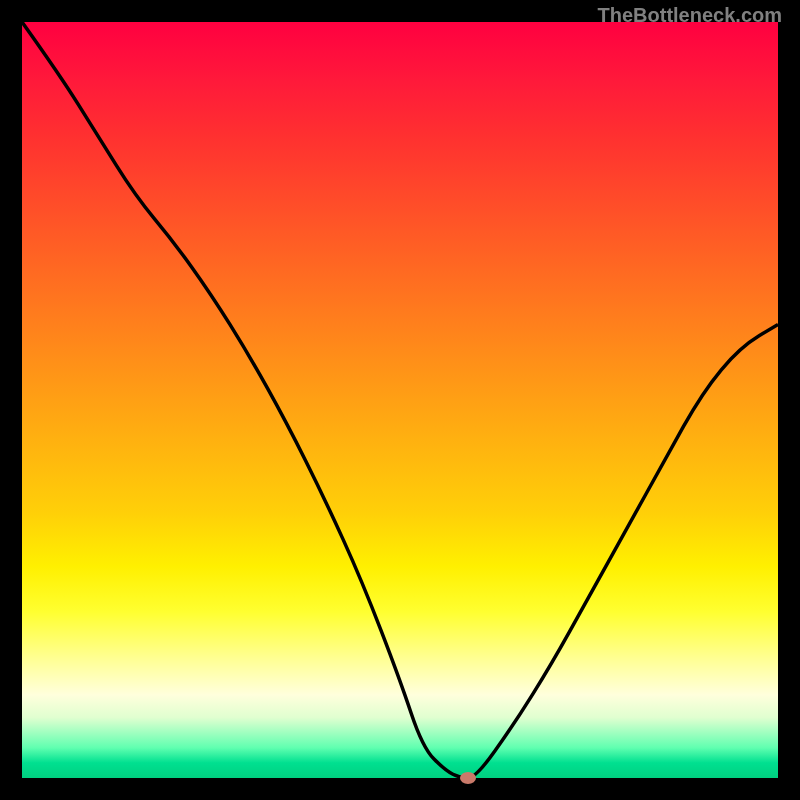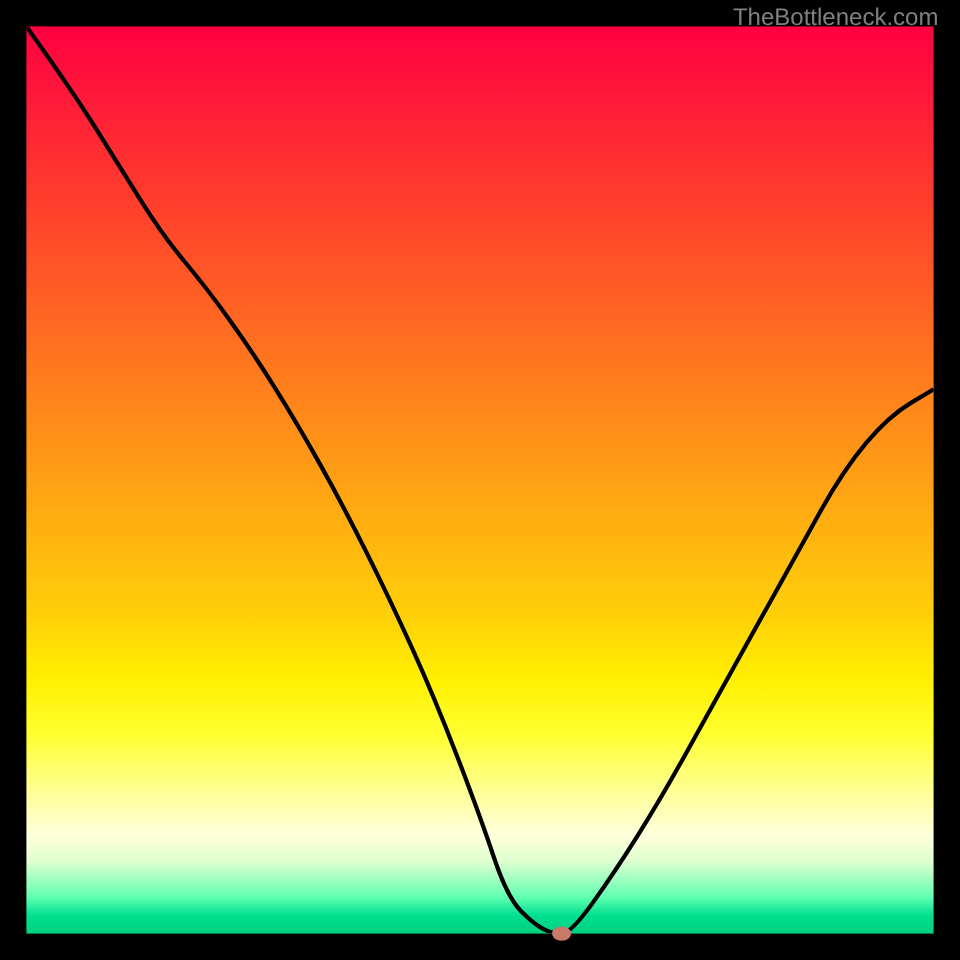--- a/index.html
+++ b/index.html
@@ -9,21 +9,21 @@
     background: #000;
     position: relative;
     font-family: Arial, sans-serif;
   }
   .watermark {
     position: absolute;
     top: 4px;
     right: 18px;
     color: #808080;
     font-size: 20px;
-    font-weight: normal;
+    font-weight: bold;
     z-index: 10;
   }
   .chart-area {
     position: absolute;
     left: 22px;
     top: 22px;
     width: 756px;
     height: 756px;
     background: linear-gradient(to bottom,
       #ff0040 0%,

